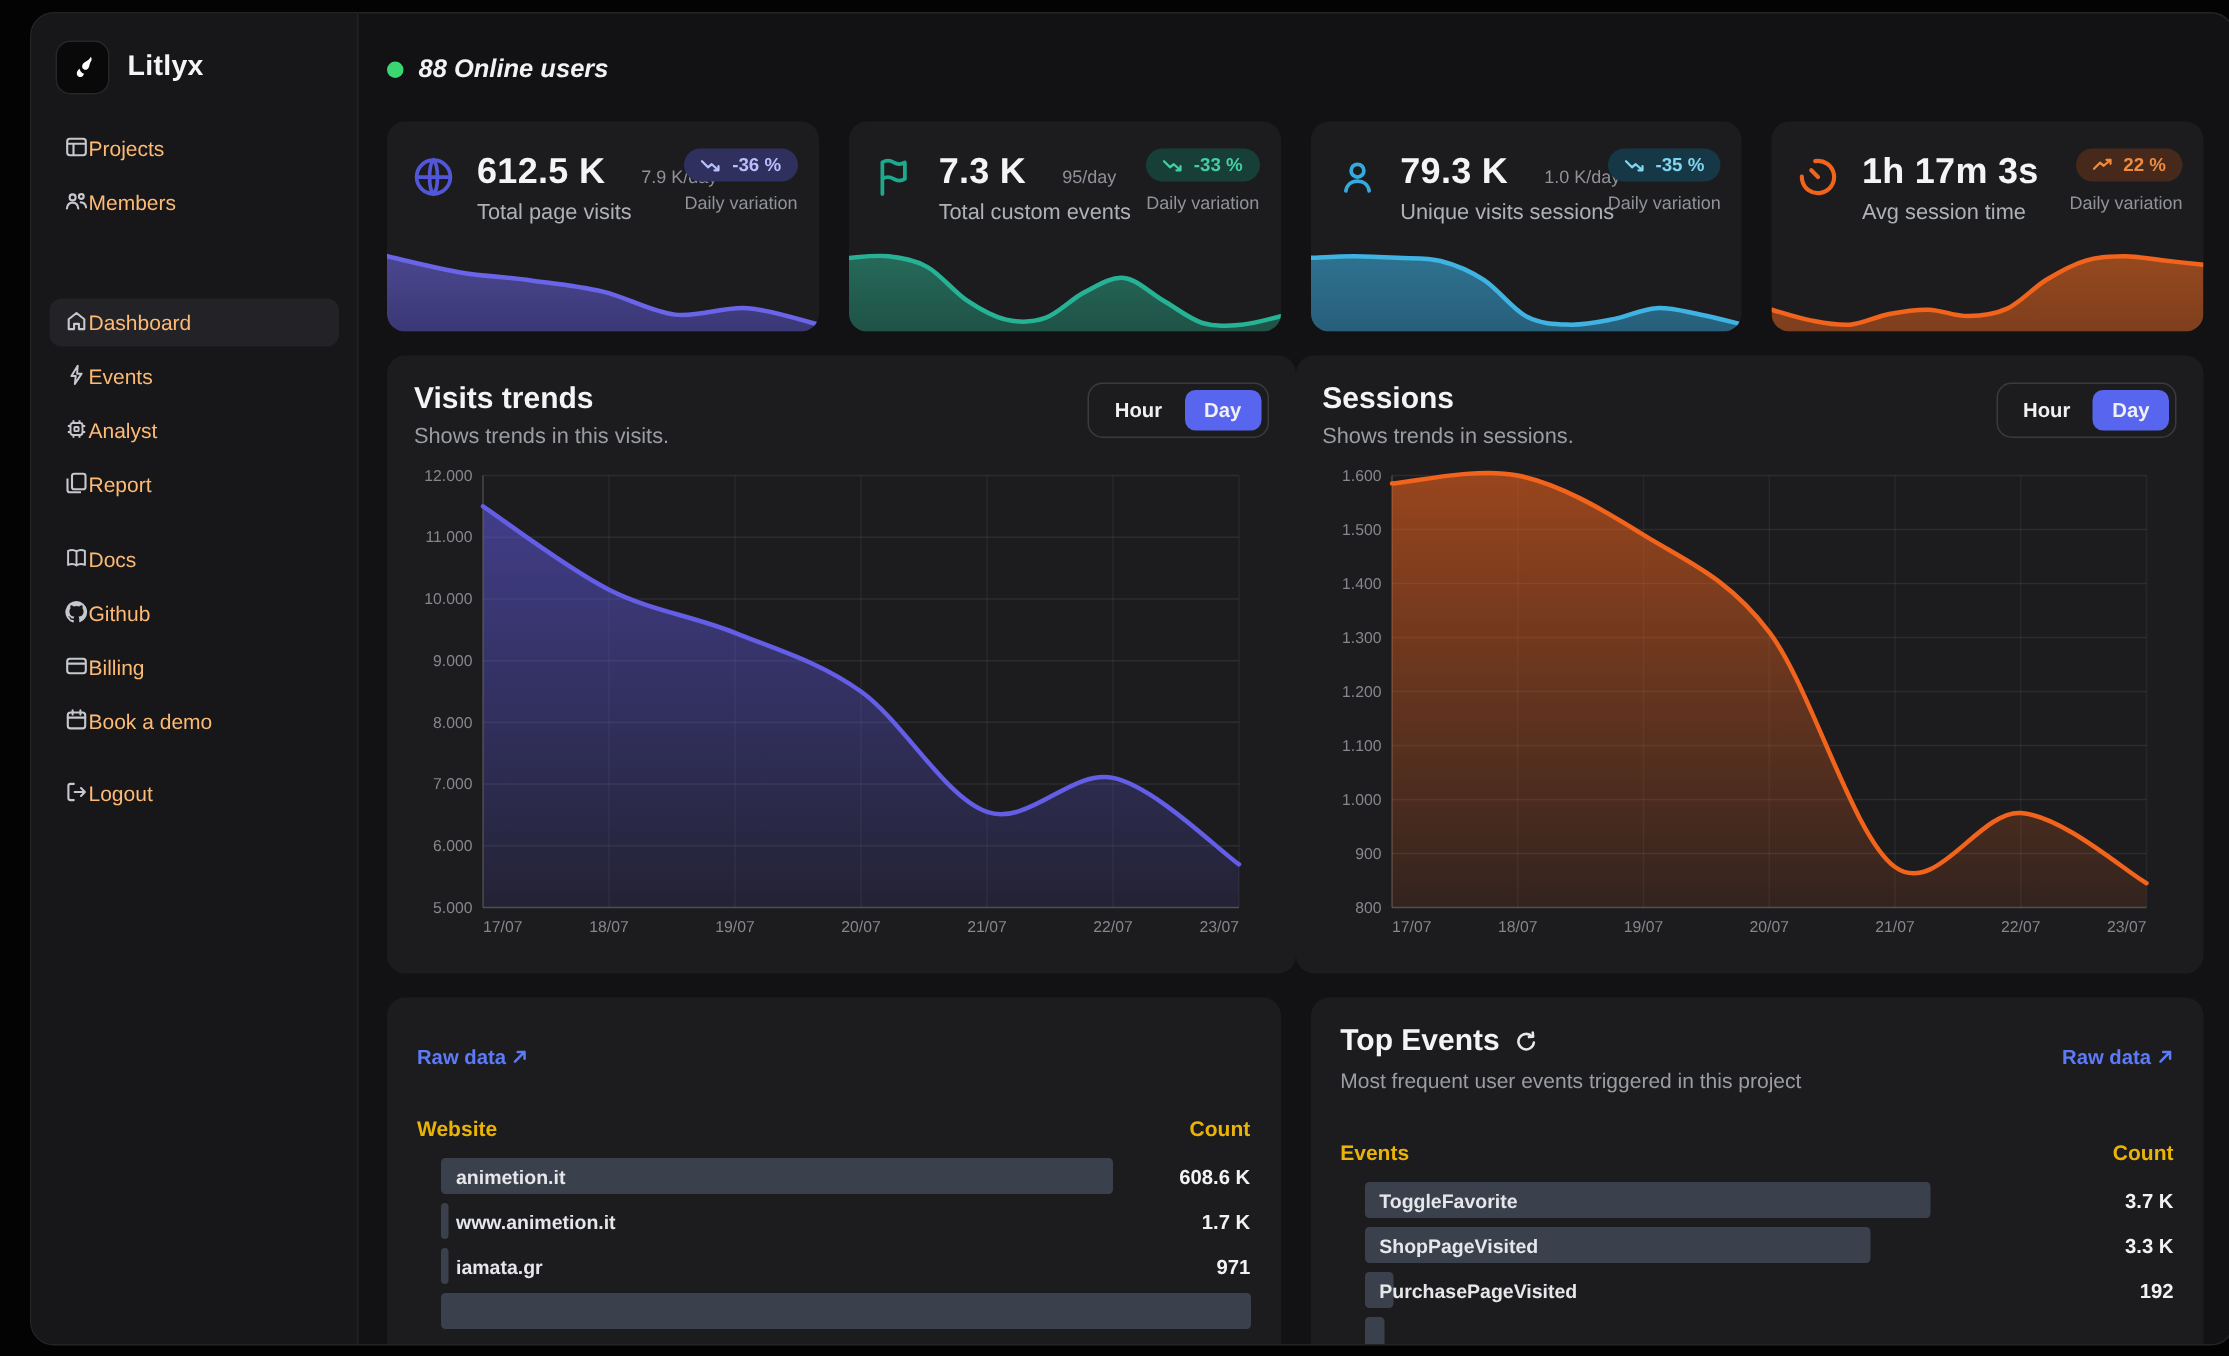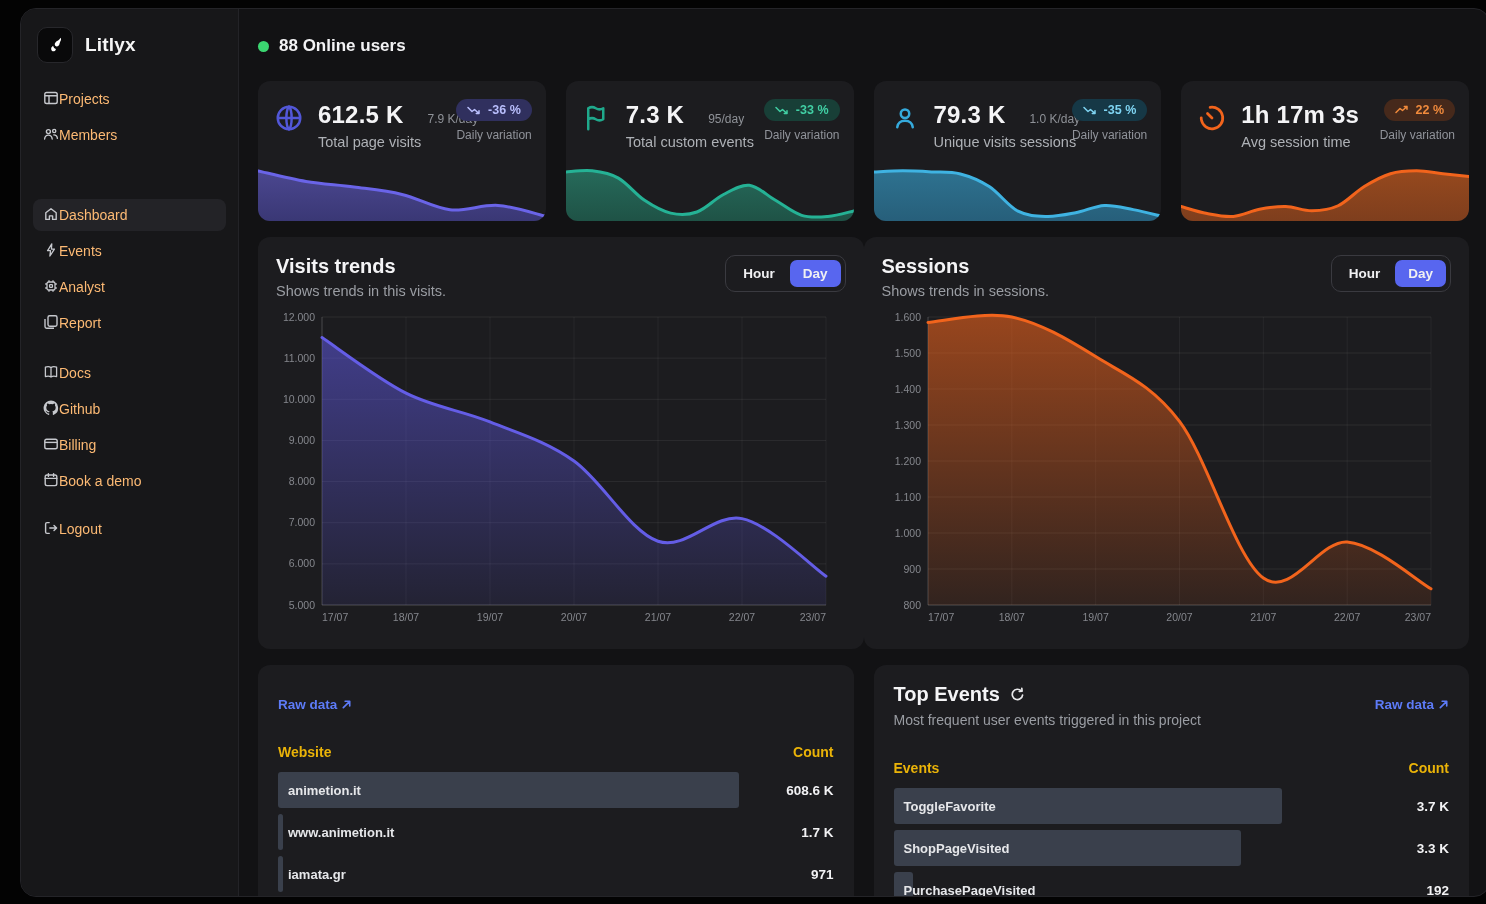--- a/index.html
+++ b/index.html
@@ -21,21 +21,21 @@
   .nav.g4 { margin-top:16px; }
   .nav-item { display:flex; align-items:center; gap:0; height:32px; padding:0 10px; border-radius:8px;
               color:#fdba74; font-size:14px; font-weight:500; cursor:pointer; }
   .nav-item.active { background:#232327; }
   .nav-item svg { flex:none; color:#c6c8cd; }
 
   
   .main { flex:1; padding:26px 20px 0 19px; overflow:hidden; position:relative; }
   .online-row { display:flex; align-items:center; gap:10px; height:22px; margin-bottom:24px; }
   .online-dot { width:11px; height:11px; border-radius:50%; background:#3bd671; }
-  .online-label { color:#f2f2f4; font-size:17px; font-weight:700; }
+  .online-label { color:#f2f2f4; font-size:17px; font-weight:700;font-style:italic; }
 
   
   .stats-row { display:flex; gap:20px; height:140px; }
   .stat-card { flex:1; position:relative; background:#1c1c1f; border-radius:12px; overflow:hidden; }
   .sc-top { display:flex; gap:12px; padding:20px 16px 0 16px; position:relative; z-index:2; }
   .sc-icon { width:32px; padding-top:2px; flex:none; }
   .sc-value-row { display:flex; align-items:baseline; gap:24px; white-space:nowrap; }
   .sc-value { color:#f4f4f6; font-size:24px; font-weight:700; letter-spacing:.2px; }
   .sc-rate { color:#8f9298; font-size:12px; font-weight:500; }
   .sc-label { color:#aeb1b6; font-size:14.5px; margin-top:5px; }
@@ -60,21 +60,21 @@
   .tables-row { display:flex; gap:20px; height:300px; margin-top:16px; }
   .table-card { flex:1; background:#1c1c1f; border-radius:12px; padding:18px 20px; overflow:hidden; }
   .tc-head { display:flex; justify-content:space-between; align-items:flex-start; }
   .tc-title { display:flex; align-items:center; gap:10px; color:#f4f4f6; font-size:20px; font-weight:800; }
   .tc-title svg { color:#e8e8ea; cursor:pointer; }
   .tc-sub { color:#9a9da3; font-size:14px; margin-top:6px; }
   .raw-link { display:flex; align-items:center; gap:4px; color:#5d7bf7; font-size:13.5px; font-weight:700;
               cursor:pointer; margin-top:14px; }
   .cols { display:flex; justify-content:space-between; margin-top:32px; color:#eab308; font-size:14px; font-weight:600; }
   .rows { margin-top:12px; display:flex; flex-direction:column; gap:6px; }
-  .bar-row { position:relative; height:36px; display:flex; align-items:center; cursor:pointer; }
+  .bar-row { position:relative; height:24px; display:flex; align-items:center; cursor:pointer;margin-left:16px; }
   .bar { position:absolute; left:0; top:0; height:100%; background:#3a404c; border-radius:3px; min-width:5px; }
   .bar-label { position:relative; z-index:1; color:#e6e7ea; font-size:13px; font-weight:600; padding-left:10px; flex:1; }
   .bar-count { position:relative; z-index:1; color:#f2f2f4; font-size:13.5px; font-weight:700; min-width:70px; text-align:right; }
 </style>
 </head>
 <body>
 
 <div class="window">
 
   <aside class="sidebar">

